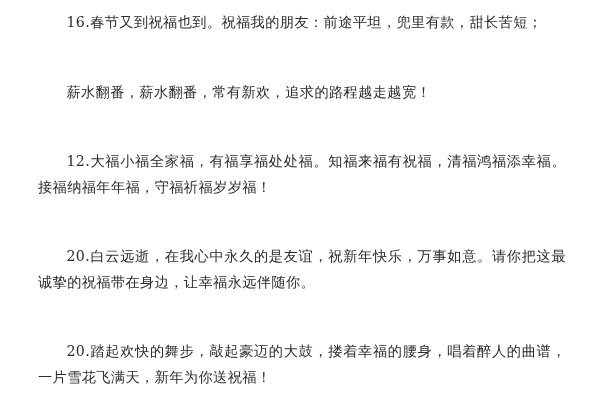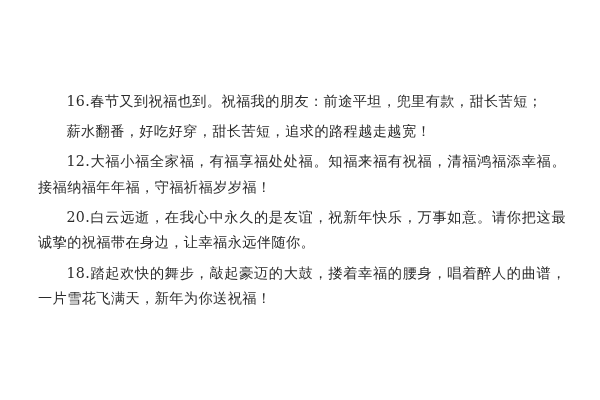--- a/index.html
+++ b/index.html
@@ -14,21 +14,21 @@
     overflow: hidden;
   }
   #page {
     width: 600px;
     height: 400px;
     box-sizing: border-box;
     padding: 10px 34px 10px 38px;
     background: #ffffff;
     display: flex;
     flex-direction: column;
-    justify-content: center;
+    justify-content: space-between;
   }
   .para {
     color: #2b2b2b;
     font-size: 14.2px;
     line-height: 1.78;
     text-align: justify;
     text-justify: inter-ideograph;
     text-indent: 2em;
     margin: 0 0 5px 0;
     letter-spacing: 0.4px;
@@ -37,17 +37,17 @@
   }
   .para:last-child {
     margin-bottom: 0;
   }
 </style>
 </head>
 <body>
 
 <div id="page">
   <p class="para">16.春节又到祝福也到。祝福我的朋友：前途平坦，兜里有款，甜长苦短；</p>
-  <p class="para">薪水翻番，好吃好穿，甜长苦短，追求的路程越走越宽！</p>
+  <p class="para">薪水翻番，薪水翻番，常有新欢，追求的路程越走越宽！</p>
   <p class="para">12.大福小福全家福，有福享福处处福。知福来福有祝福，清福鸿福添幸福。接福纳福年年福，守福祈福岁岁福！</p>
   <p class="para">20.白云远逝，在我心中永久的是友谊，祝新年快乐，万事如意。请你把这最诚挚的祝福带在身边，让幸福永远伴随你。</p>
-  <p class="para">18.踏起欢快的舞步，敲起豪迈的大鼓，搂着幸福的腰身，唱着醉人的曲谱，一片雪花飞满天，新年为你送祝福！</p>
+  <p class="para">20.踏起欢快的舞步，敲起豪迈的大鼓，搂着幸福的腰身，唱着醉人的曲谱，一片雪花飞满天，新年为你送祝福！</p>
 </div>
 
 </body></html>

